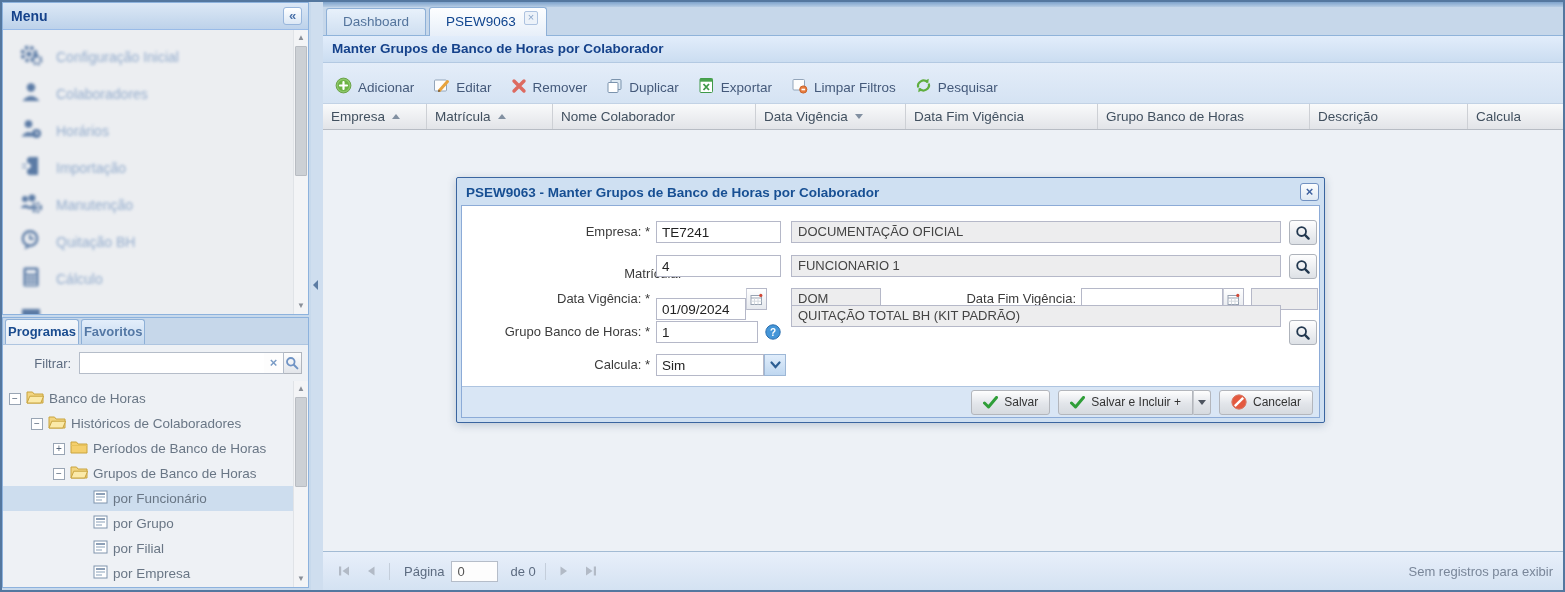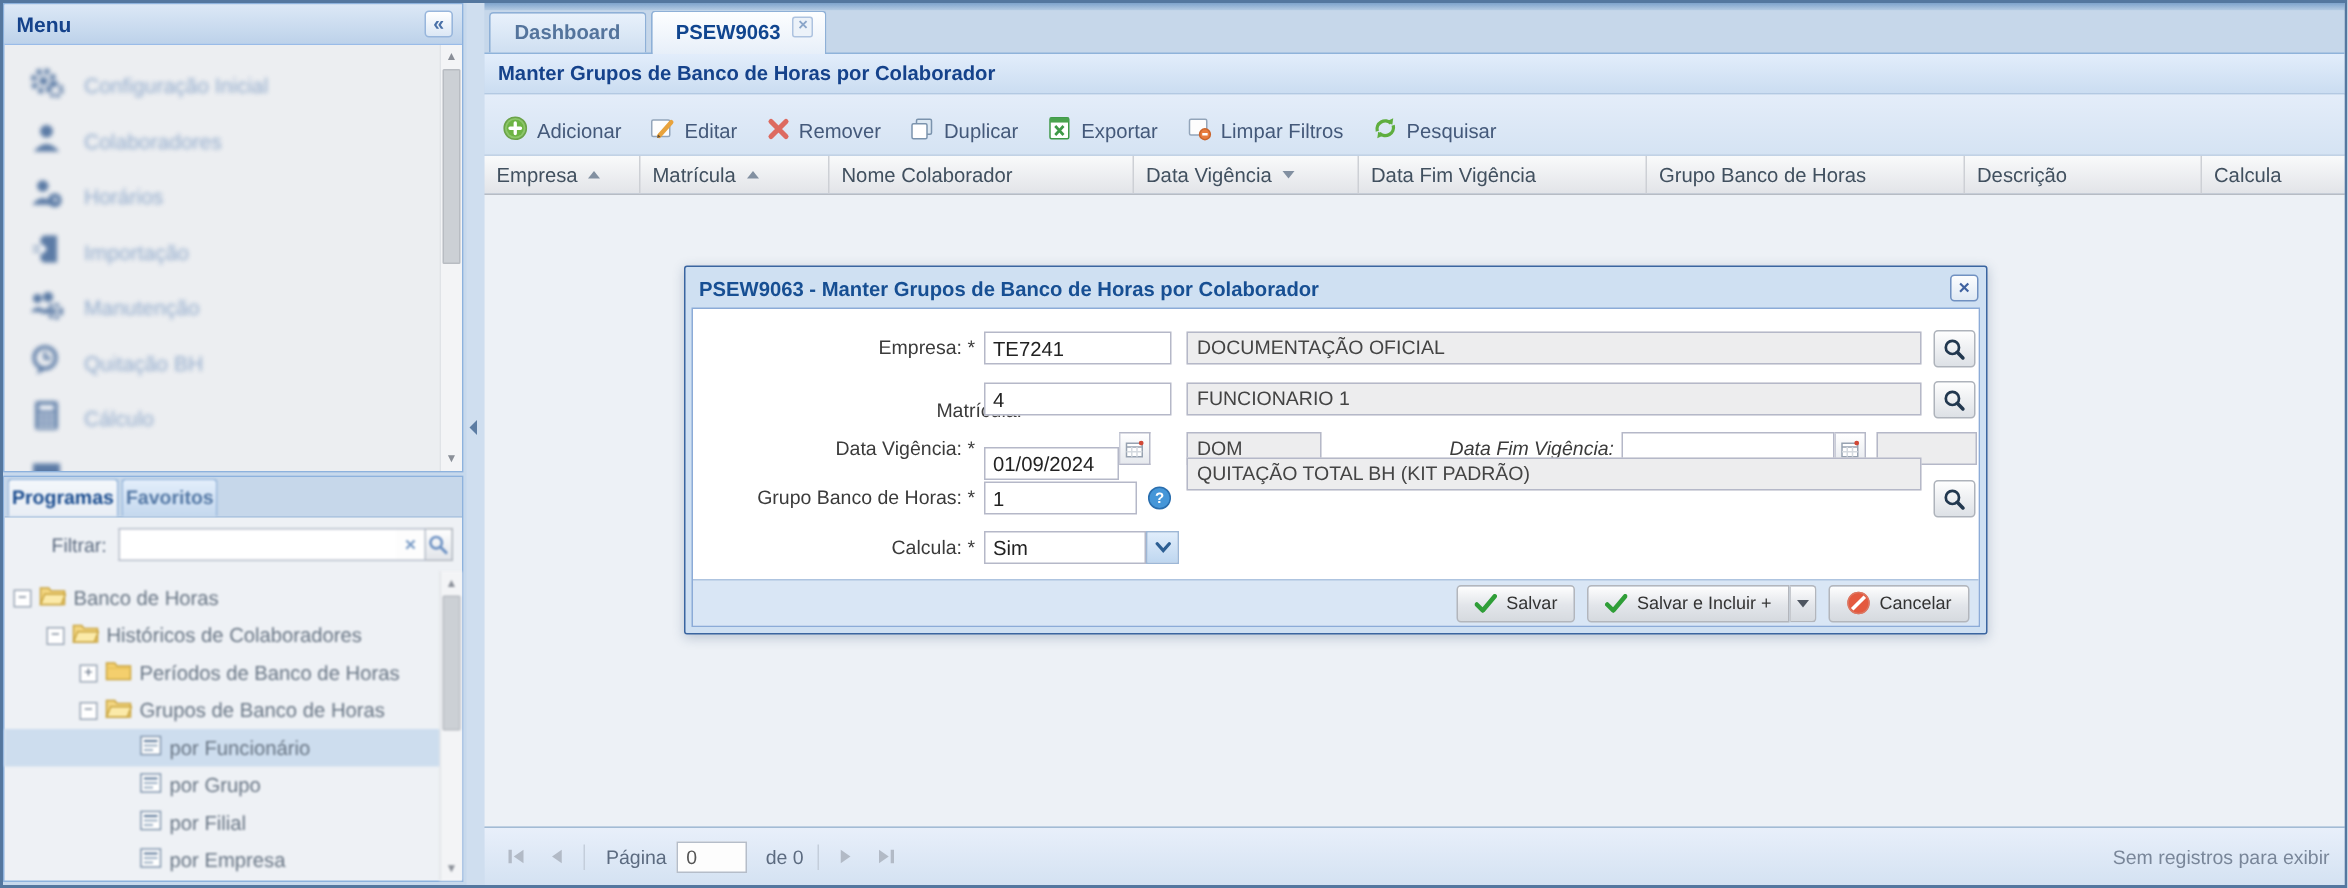--- a/index.html
+++ b/index.html
@@ -40,21 +40,21 @@
   .expander { width:12px; height:12px; border:1px solid #99a5b4; background:#fff; color:#55657a; font-size:10px; line-height:10px; text-align:center; flex:0 0 auto; cursor:pointer; }
 
   
   .splitter { position:absolute; left:309px; top:0; width:12px; height:588px; background:#cfdeef; cursor:col-resize; }
   .splitter-handle { position:absolute; left:2px; top:278px; width:0; height:0; border-top:5px solid transparent; border-bottom:5px solid transparent; border-right:5px solid #5c7ca3; }
 
   
   .main { position:absolute; left:321px; top:0; width:1240px; height:588px; display:flex; flex-direction:column; }
   .topstrip { height:5px; background:linear-gradient(#7ea3cc,#b6cce4); }
   .tabbar { height:29px; background:#c6d7ea; border-bottom:1px solid #8fb3da; display:flex; align-items:flex-end; gap:3px; padding-left:3px; }
-  .tab { height:27px; padding:0 16px; border:1px solid #8eb0d7; border-bottom:none; border-radius:3px 3px 0 0; background:linear-gradient(#e8f1fb,#cfdff1); color:#54749c; font-weight:bold; font-size:13.5px; line-height:26px; cursor:pointer;margin-top:32px; }
+  .tab { height:27px; padding:0 16px; border:1px solid #8eb0d7; border-bottom:none; border-radius:3px 3px 0 0; background:linear-gradient(#e8f1fb,#cfdff1); color:#54749c; font-weight:normal; font-size:13.5px; line-height:26px; cursor:pointer;margin-top:32px; }
   .tab.active { display:flex; align-items:flex-start; gap:8px; height:29px; margin-bottom:-1px; background:linear-gradient(#fdfeff,#e7eff9); color:#10458f; padding:0 8px 0 16px; }
   .tab.active .tab-label { line-height:27px; }
   .tab-close { width:14px; height:14px; margin-top:3px; border:1px solid #aec3e0; border-radius:2px; background:#ecf2f9; color:#8aa5c9; font-size:11px; line-height:11px; text-align:center; cursor:pointer; }
   .title-bar { height:27px; background:linear-gradient(#e2edfb,#cbddf1); border-bottom:1px solid #b3c9e2; color:#15428b; font-weight:bold; font-size:13.5px; line-height:26px; padding-left:9px; }
   .toolbar { height:41px; background:linear-gradient(#e4edf9,#d5e3f3); border-bottom:1px solid #c2d2e5; display:flex; align-items:center; padding:10px 8px 2px 6px; gap:4px; }
   .tbtn { display:flex; align-items:center; gap:6px; padding:4px 9px 4px 6px; color:#44597a; font-size:13.5px; border-radius:3px; cursor:pointer; }
 
   
   .ghead { height:26px; display:flex; background:linear-gradient(#f9fafb,#e2e4e8); border-bottom:1px solid #b7bcc4; }
   .gcol { border-right:1px solid #cdd0d5; padding:0 8px; color:#41505f; font-size:13.5px; display:flex; align-items:center; gap:7px; cursor:pointer; flex:0 0 auto; }
@@ -453,21 +453,21 @@
             <svg width="13" height="13" viewBox="0 0 13 13">
               <rect x="1" y="2.5" width="10.5" height="9" fill="#fff" stroke="#97a2b1"></rect>
               <line x1="1" y1="5" x2="11.5" y2="5" stroke="#97a2b1"></line>
               <line x1="4.5" y1="5" x2="4.5" y2="11.5" stroke="#d4d9df"></line>
               <line x1="8" y1="5" x2="8" y2="11.5" stroke="#d4d9df"></line>
               <line x1="1" y1="8.2" x2="11.5" y2="8.2" stroke="#d4d9df"></line>
               <circle cx="10.8" cy="2.4" r="1.6" fill="#d14836"></circle>
             </svg>
           </span>
         <div class="ro" style="left:329px; top:82px; width:90px;">DOM</div>
-        <span class="flabel" style="left:445px; top:82px; width:169px;font-style:italic;">Data Fim Vigência:</span>
+        <span class="flabel" style="left:445px; top:82px; width:169px;">Data Fim Vigência:</span>
         <input class="ti" style="left: 619px; top: 82px; width: 142px;" value="">
         <span class="trigger" style="left:761px; top:82px;">
             <svg width="13" height="13" viewBox="0 0 13 13">
               <rect x="1" y="2.5" width="10.5" height="9" fill="#fff" stroke="#97a2b1"></rect>
               <line x1="1" y1="5" x2="11.5" y2="5" stroke="#97a2b1"></line>
               <line x1="4.5" y1="5" x2="4.5" y2="11.5" stroke="#d4d9df"></line>
               <line x1="8" y1="5" x2="8" y2="11.5" stroke="#d4d9df"></line>
               <line x1="1" y1="8.2" x2="11.5" y2="8.2" stroke="#d4d9df"></line>
               <circle cx="10.8" cy="2.4" r="1.6" fill="#d14836"></circle>
             </svg>

